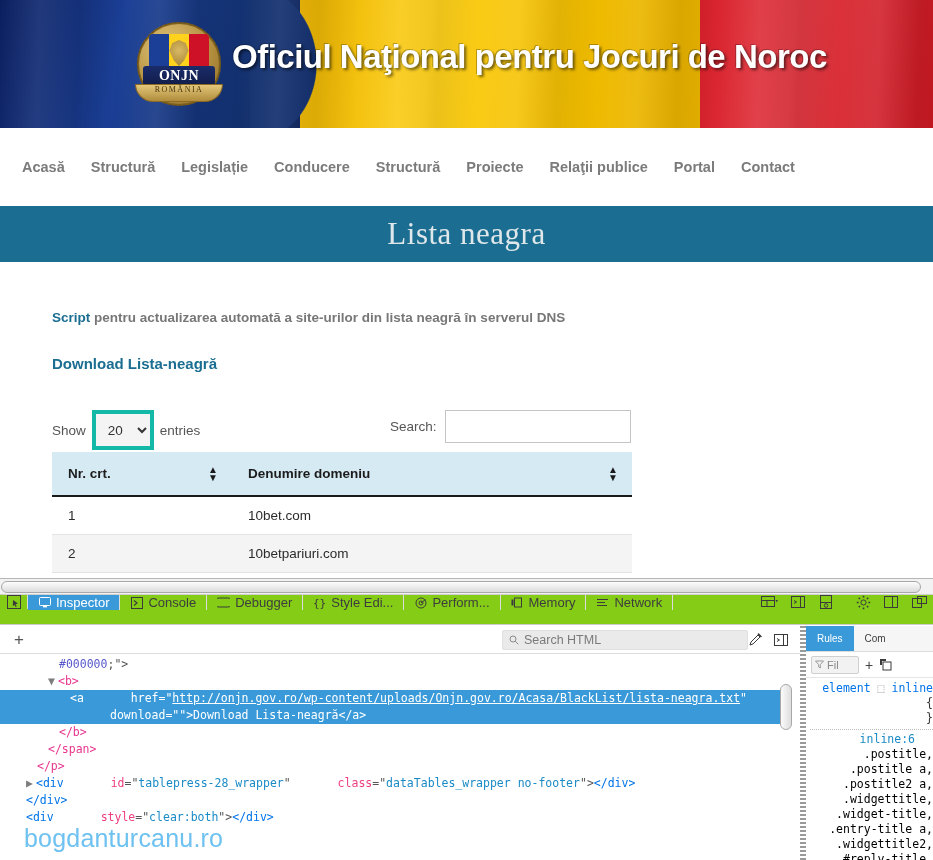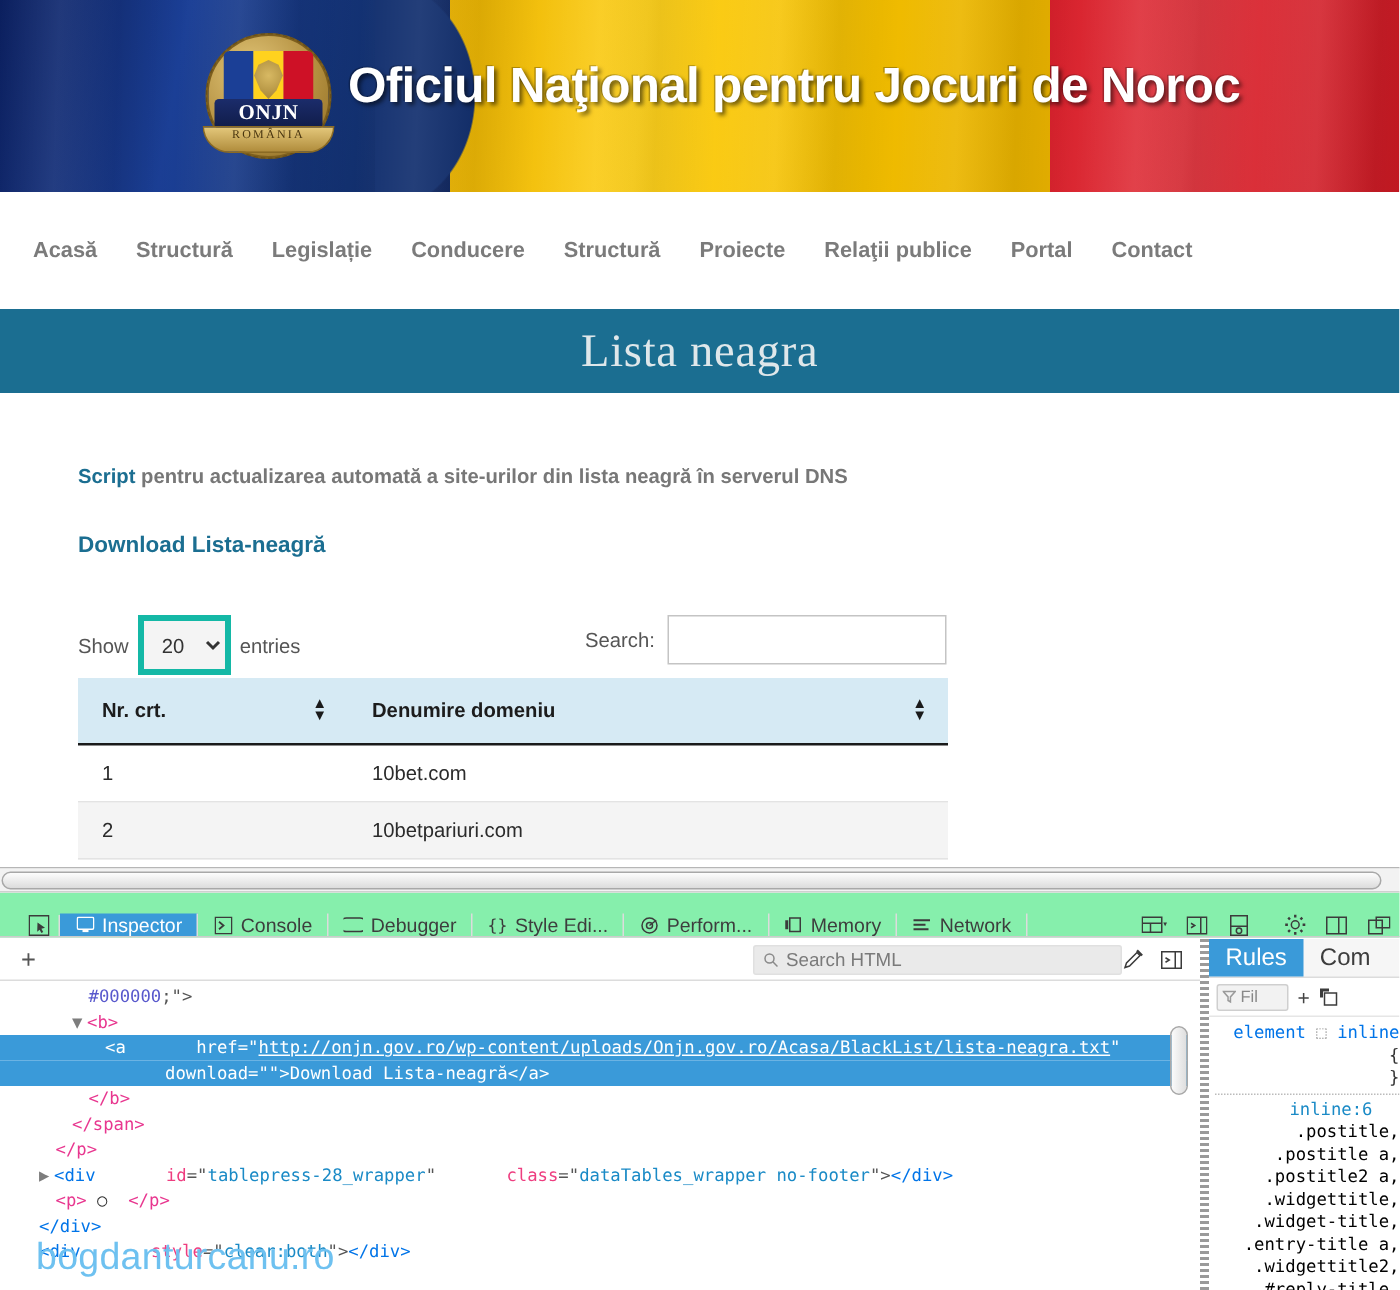--- a/index.html
+++ b/index.html
@@ -88,21 +88,21 @@
   .col-a { width:180px; } .col-b { width:400px; }
 
   
   #devtools { position:absolute; left:0; top:578px; width:933px; height:282px;
               background:#fff; font-family:"Liberation Sans", sans-serif; border-top:1px solid #b6b6b6; }
 
   .hscroll { height:16px; background:#f2f2f2; border-bottom:1px solid #cfcfcf; position:relative; }
   .hscroll .thumb { position:absolute; left:1px; top:2px; width:920px; height:12px;
                     background: linear-gradient(#fdfdfd,#dcdcdc); border:1px solid #a8a8a8; border-radius:6px; }
 
-  .dt-tabbar { height:30px; background:#86efac; border-bottom:1px solid #ccc; display:flex; align-items:flex-end;padding-left:12px; }
+  .dt-tabbar { height:30px; background:#84cc16; border-bottom:1px solid #ccc; display:flex; align-items:flex-start; }
   .picker-btn { width:28px; display:flex; align-items:center; justify-content:center; border-right:1px solid #ddd; }
   .tab { display:flex; align-items:center; gap:5px; padding:0 10px; font-size:13px; color:#3d3d3d;
          border-right:1px solid #dcdcdc; cursor:pointer; white-space:nowrap; }
   .tab.active { background:#3a9ad9; color:#fff; }
   .tab .tico { display:inline-flex; width:13px; height:13px; align-items:center; justify-content:center; }
   .tabbar-spacer { flex:1; }
   .toolbtn { width:28px; display:flex; align-items:center; justify-content:center; color:#3b3b3b; }
   .tb-sep { width:1px; background:#d2d2d2; margin:6px 4px; }
 
   .dt-body { position:absolute; left:0; top:47px; width:933px; height:235px; display:flex; }
@@ -133,21 +133,21 @@
   .punc { color:#555; }
 
   .vscroll { position:absolute; right:14px; top:30px; width:12px; height:203px; }
   .vscroll .vthumb { position:absolute; left:0; top:28px; width:12px; height:46px;
                      background: linear-gradient(90deg,#fbfbfb,#dedede); border:1px solid #a8a8a8; border-radius:6px; }
   .pane-split { position:absolute; right:0; top:0; width:6px; height:235px;
                 background: repeating-linear-gradient(180deg,#9a9a9a 0 2px, #ffffff 2px 4px); }
 
   .rules-pane { width:127px; height:235px; background:#fff; position:relative; overflow:hidden; }
   .rules-tabbar { height:26px; display:flex; align-items:stretch; border-bottom:1px solid #dcdcdc; background:#f6f6f6; }
-  .rtab { display:flex; align-items:center; justify-content:center; padding:0 11px; font-size:16px; color:#3d3d3d; }
+  .rtab { display:flex; align-items:center; justify-content:center; padding:0 11px; font-size:10px; color:#3d3d3d; }
   .rtab.active { background:#3a9ad9; color:#fff; font-weight:normal; }
   .rules-toolbar { height:26px; display:flex; align-items:center; gap:6px; padding:0 5px; border-bottom:1px solid #e6e6e6; }
   .filter-box { width:48px; height:18px; border:1px solid #cfcfcf; background:#f2f2f2; border-radius:2px;
                 display:flex; align-items:center; gap:3px; padding:0 3px; font-size:11px; color:#888; }
   .r-icon { color:#444; font-size:14px; }
   .rules-code { font-family:"DejaVu Sans Mono", monospace; font-size:11.5px; line-height:15px; padding:3px 0 0 4px; }
   .rc-line { white-space:pre;text-align:right; }
   .rc-sel { color:#0074e8; }
   .rc-src { color:#1a8ac6; text-align:right; padding-right:18px; }
   .rc-sep { border-top:1px dotted #bbb; margin:3px 0 2px 0; }
@@ -411,21 +411,20 @@
 
       <div class="markup-code" id="markup-code">
           <div class="ln"><span style="display:inline-block;width:55px"></span><span class="hexv">#000000</span><span class="punc">;"&gt;</span></div>
           <div class="ln"><span style="display:inline-block;width:44px"></span><span class="tw">▼ </span><span class="tagp">&lt;b&gt;</span></div>
           <div class="ln sel"><span style="display:inline-block;width:66px"></span><span class="tagp">&lt;a </span><span class="attr">href</span><span class="punc">="</span><span class="lnk">http://onjn.gov.ro/wp-content/uploads/Onjn.gov.ro/Acasa/BlackList/lista-neagra.txt</span><span class="punc">"</span></div>
           <div class="ln sel"><span style="display:inline-block;width:66px"></span><span class="attr">download</span><span class="punc">=""&gt;</span><span class="txt">Download Lista-neagră</span><span class="tagp">&lt;/a&gt;</span></div>
           <div class="ln"><span style="display:inline-block;width:55px"></span><span class="tagp">&lt;/b&gt;</span></div>
           <div class="ln"><span style="display:inline-block;width:44px"></span><span class="tagp">&lt;/span&gt;</span></div>
           <div class="ln"><span style="display:inline-block;width:33px"></span><span class="tagp">&lt;/p&gt;</span></div>
           <div class="ln"><span style="display:inline-block;width:22px"></span><span class="tw">▶ </span><span class="tag">&lt;div </span><span class="attr">id</span><span class="punc">="</span><span class="val">tablepress-28_wrapper</span><span class="punc">" </span><span class="attr">class</span><span class="punc">="</span><span class="val">dataTables_wrapper no-footer</span><span class="punc">"&gt;</span><span class="tag">&lt;/div&gt;</span></div>
-          <div class="ln"><span style="display:inline-block;width:33px"></span><span class="tagp">&lt;p&gt;</span><span class="txt"> ○  </span><span class="tagp">&lt;/p&gt;</span></div>
           <div class="ln"><span style="display:inline-block;width:22px"></span><span class="tag">&lt;/div&gt;</span></div>
           <div class="ln"><span style="display:inline-block;width:22px"></span><span class="tag">&lt;div </span><span class="attr">style</span><span class="punc">="</span><span class="val">clear:both</span><span class="punc">"&gt;</span><span class="tag">&lt;/div&gt;</span></div>
         </div>
 
       <div class="vscroll">
         <div class="vthumb"></div>
       </div>
       <div class="pane-split"></div>
     </div>
 

